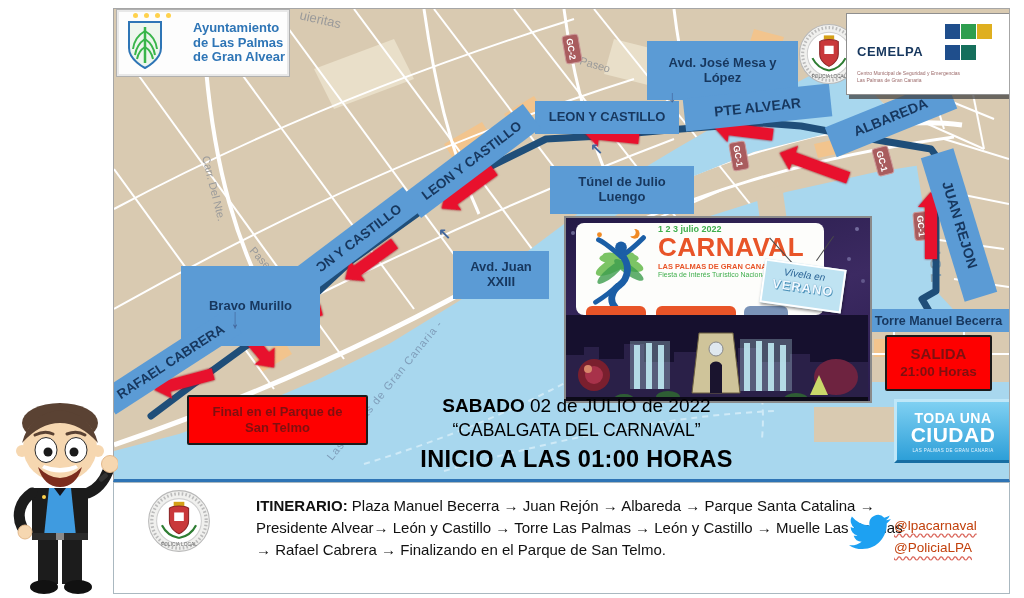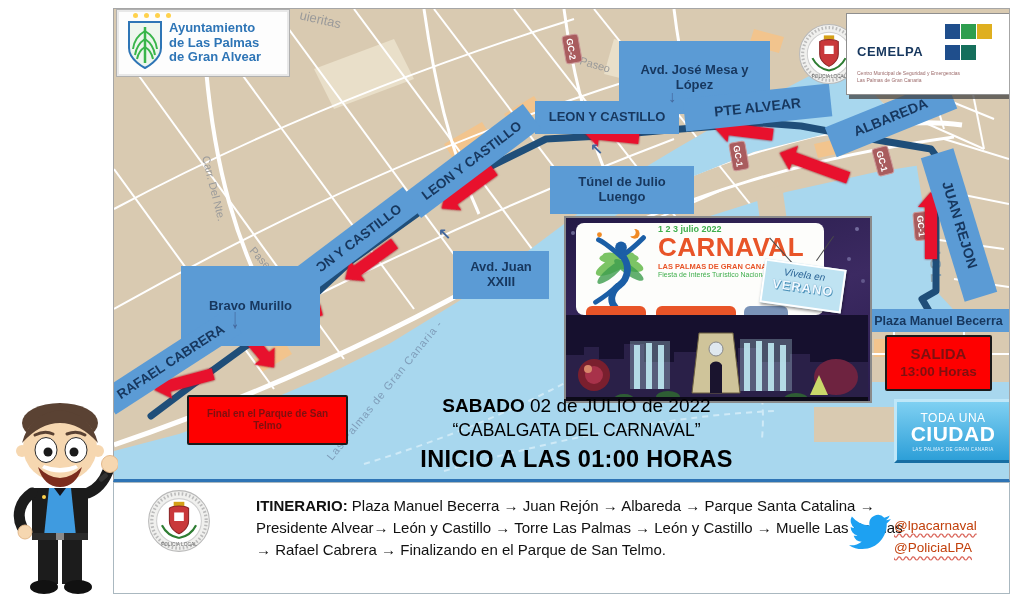--- a/index.html
+++ b/index.html
@@ -19,38 +19,38 @@
           text-align:center;border-radius:2px;line-height:1.25;}
   
   .arrow{position:absolute;height:12px;background:#e8112d;transform-origin:center;
          filter:drop-shadow(0 0 1px #8a0a18);}
   .arrow::before{content:"";position:absolute;left:-15px;top:-7px;width:0;height:0;
          border:13px solid transparent;border-right:15px solid #e8112d;border-left:0;}
   
   .ptr{position:absolute;color:#44689d;font-weight:bold;font-size:16px;line-height:1;}
   
   .ayto{position:absolute;left:2px;top:0;width:172px;height:66px;background:#fdfdfd;
-        border:1px solid #b0b0b0;box-shadow:0 0 0 2px #e8e8e8 inset;z-index:6;display:flex;align-items:center;}
+        border:1px solid #b0b0b0;box-shadow:0 0 0 2px #e8e8e8 inset;z-index:6;display:flex;align-items:center;gap:24px;}
   .ayto .stars{position:absolute;left:16px;top:3px;width:5px;height:5px;border-radius:50%;
         background:#ffd24d;box-shadow:11px 0 #ffd24d,22px 0 #ffd24d,33px 0 #ffd24d;}
   .ayto .txt{color:#2e75b6;font-weight:bold;font-size:13px;line-height:1.12;}
   .cemelpa{position:absolute;left:732px;top:4px;width:163px;height:80px;background:#fff;
         border:1px solid #8f8f8f;box-shadow:3px 4px 0 rgba(70,70,70,.75);z-index:6;}
   .cemelpa .name{position:absolute;left:10px;top:30px;font-size:13px;font-weight:bold;color:#17375e;letter-spacing:.5px;}
   .cemelpa .sub{position:absolute;left:10px;top:56px;width:105px;font-size:5px;line-height:1.3;color:#9c6a6a;}
   .sqgrid{position:absolute;right:8px;top:10px;width:57px;}
   .sq{width:15px;height:15px;display:inline-block;margin:0 1px 2px 0;}
   .sq.b{background:#1f4e8c}.sq.g{background:#2e9e4f}.sq.y{background:#dfaf1f}.sq.t{background:#156f5c}
   .pol-badge{position:absolute;z-index:5;}
   
   .toda{position:absolute;left:780px;top:390px;width:112px;height:58px;
         background:linear-gradient(180deg,#7fd0f2,#2d9fd8);
         border:3px solid;border-color:#bfe7f8 #176ea3 #176ea3 #bfe7f8;
         color:#fff;display:flex;flex-direction:column;align-items:center;justify-content:center;z-index:4;}
-  .toda .l1{font-size:12px;font-weight:400;letter-spacing:.5px;}
+  .toda .l1{font-size:14px;font-weight:700;letter-spacing:.5px;}
   .toda .l2{font-size:21px;font-weight:900;margin-top:-3px;letter-spacing:.5px;}
   .toda .sub{font-size:4.5px;letter-spacing:.4px;margin-top:1px;color:#eaf7ff;}
   
   .event{position:absolute;left:290px;top:386px;width:345px;text-align:center;color:#000000;z-index:3;}
   .event .d{font-size:19px;}
   .event .n{font-size:17.5px;font-weight:normal;margin-top:3px;}
   .event .s{font-size:23.5px;font-weight:bold;margin-top:5px;letter-spacing:.3px;}
   
   .poster{position:absolute;left:450px;top:207px;width:304px;height:183px;
         background:linear-gradient(160deg,#241a46,#3c2a62 55%,#2a1d4e);border:2px solid #8a8a8a;z-index:2;overflow:hidden;}
@@ -204,43 +204,43 @@
     <div class="arrow" style="left:791px;top:218px;width:52px;transform:rotate(90deg)"></div>
     <div class="arrow" style="left:678px;top:153px;width:58px;transform:rotate(20deg)"></div>
     <div class="arrow" style="left:615px;top:117px;width:44px;transform:rotate(7deg)"></div>
     <div class="arrow" style="left:485px;top:121px;width:40px;transform:rotate(6deg)"></div>
     <div class="arrow" style="left:335px;top:170px;width:50px;transform:rotate(-36deg)"></div>
     <div class="arrow" style="left:239px;top:242px;width:46px;transform:rotate(-36deg)"></div>
     <div class="arrow" style="left:166px;top:300px;width:42px;transform:rotate(-15deg)"></div>
     <div class="arrow" style="left:116px;top:325px;width:42px;transform:rotate(-130deg)"></div>
     <div class="arrow" style="left:54px;top:365px;width:46px;transform:rotate(-15deg)"></div>
 
-    <div class="lbl" style="left:505px;top:32px;width:131px;height:49px;padding:12px 10px">Avd. José Mesa y López</div>
+    <div class="lbl" style="left:533px;top:32px;width:131px;height:49px;padding:5px 10px">Avd. José Mesa y López</div>
     <div class="lbl" style="left:421px;top:92px;width:144px;height:33px">LEON Y CASTILLO</div>
     <div class="lbl" style="left:570px;top:82px;width:147px;height:33px;font-size:14px;transform:rotate(-6deg)">PTE ALVEAR</div>
     <div class="lbl" style="left:712px;top:93px;width:130px;height:32px;font-size:14px;transform:rotate(-22deg)">ALBAREDA</div>
     <div class="lbl" style="left:770px;top:199px;width:150px;height:34px;font-size:14px;transform:rotate(73deg)">JUAN REJON</div>
     <div class="lbl" style="left:436px;top:157px;width:128px;height:48px;padding:0 8px">Túnel de Julio Luengo</div>
     <div class="lbl" style="left:283px;top:137px;width:150px;height:30px;font-size:13.5px;transform:rotate(-37deg)">LEON Y CASTILLO</div>
     <div class="lbl" style="left:163px;top:220px;width:150px;height:30px;font-size:13.5px;transform:rotate(-37deg)">LEON Y CASTILLO</div>
     <div class="lbl" style="left:339px;top:242px;width:84px;height:48px;padding:0 6px">Avd. Juan XXIII</div>
     <div class="lbl" style="left:67px;top:257px;width:103px;height:62px;padding:9px 18px">Bravo Murillo</div>
     <div class="lbl" style="left:-18px;top:339px;width:150px;height:28px;font-size:13.5px;transform:rotate(-33deg)">RAFAEL CABRERA</div>
-    <div class="lbl" style="left:753px;top:300px;width:143px;height:23px;font-size:12.5px">Plaza Manuel Becerra</div>
+    <div class="lbl" style="left:753px;top:300px;width:143px;height:23px;font-size:12.5px">Torre Manuel Becerra</div>
 
     <span class="ptr" style="left:554px;top:80px">↓</span>
     <span class="ptr" style="left:476px;top:133px">↖</span>
     <span class="ptr" style="left:324px;top:218px">↖</span>
     <span class="ptr" style="left:117px;top:296px;transform:scaleY(1.8);transform-origin:top">↓</span>
 
     <div class="redbox" style="left:771px;top:326px;width:103px;height:52px">
       <div style="font-size:15px">SALIDA</div>
-      <div style="font-size:13.5px">13:00 Horas</div>
-    </div>
-    <div class="redbox" style="left:73px;top:386px;width:145px;height:46px;font-size:10px;padding:0 6px">Final en el Parque de San Telmo</div>
+      <div style="font-size:13.5px">21:00 Horas</div>
+    </div>
+    <div class="redbox" style="left:73px;top:386px;width:145px;height:46px;font-size:13px;padding:0 16px">Final en el Parque de San Telmo</div>
 
     <div class="ayto">
       <span class="stars"></span>
       <svg width="40" height="52" viewBox="0 0 40 52" style="margin:4px 4px 0 8px">
         <path d="M4,3 h32 v26 c0,12 -16,20 -16,20 c0,0 -16,-8 -16,-20 z" fill="#eef6ee" stroke="#2e75b6" stroke-width="2"></path>
         <line x1="20" y1="8" x2="20" y2="44" stroke="#39b54a" stroke-width="2.5"></line>
         <g stroke="#39b54a" stroke-width="2" fill="none">
           <path d="M20,12 C13,16 9,22 8,30"></path>
             <path d="M20,12 C27,16 31,22 32,30"></path>
           <path d="M20,20 C14,24 11,29 10,36"></path>

